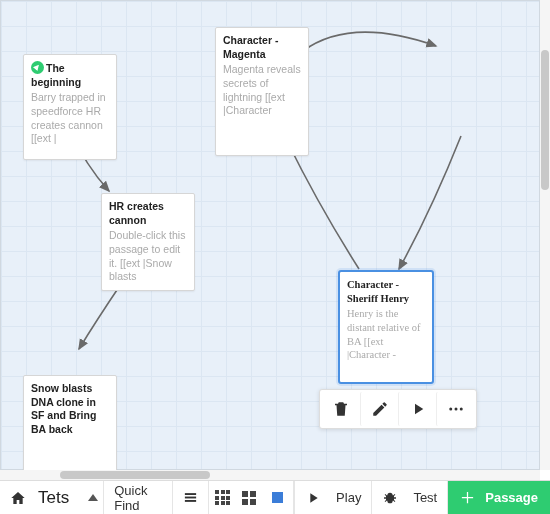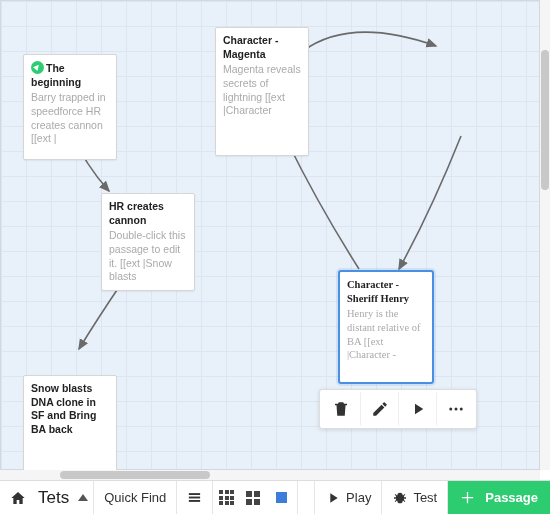--- a/index.html
+++ b/index.html
@@ -13,21 +13,21 @@
   .node-title { font-weight: 700; color: #222; }
   .node-body { color: #aaa; margin-top: 2px; word-wrap: break-word; }
   .start-icon { display: inline-block; width: 13px; height: 13px; background: #2ecc71; border-radius: 50%; position: relative; vertical-align: -2px; margin-right: 2px; }
   .start-icon::after { content: ""; position: absolute; top: 2.5px; left: 3px; width: 6px; height: 6px; background: #fff; clip-path: polygon(50% 0%, 100% 100%, 0% 100%); transform: rotate(40deg); }
   svg.arrows { position: absolute; top: 0; left: 0; width: 540px; height: 470px; pointer-events: none; }
   .ctx-toolbar { position: absolute; background: #fff; border: 1px solid #ddd; border-radius: 3px; box-shadow: 0 1px 4px rgba(0,0,0,0.12); display: flex; padding: 2px; }
   .ctx-btn { width: 38px; height: 34px; display: flex; align-items: center; justify-content: center; cursor: pointer; color: #333; border-radius: 2px; }
   .ctx-btn + .ctx-btn { border-left: 1px solid #eee; }
   .ctx-btn svg { width: 18px; height: 18px; fill: #333; }
   .bottombar { position: absolute; bottom: 0; left: 0; width: 550px; height: 34px; background: #fff; border-top: 1px solid #ddd; display: flex; align-items: stretch; font-size: 13px; }
-  .bb-item { display: flex; align-items: center; padding: 0 10px; border-right: 1px solid #e5e5e5; color: #333; cursor: pointer; gap: 5px; }
+  .bb-item { display: flex; align-items: center; padding: 0 10px; border-right: 1px solid #e5e5e5; color: #333; cursor: pointer; gap: 15px; }
   .bb-item.title { font-size: 17px; color: #222; padding: 0 5px 0 8px;}
   .bb-item.nobr { border-right: none; padding: 0 6px; }
   .bb-item svg { width: 16px; height: 16px; fill: #333; }
   .bb-item.iconset svg { width: 15px; height: 15px; }
   .bb-spacer { flex: 1; border-right: 1px solid #e5e5e5; }
   .passage-btn { background: #2ecc71; color: #fff; display: flex; align-items: center; padding: 0 12px; font-weight: 600; gap: 10px; cursor: pointer; }
   .passage-btn svg { width: 15px; height: 15px; fill: #fff; }
   .tri-up { width: 0; height: 0; border-left: 5px solid transparent; border-right: 5px solid transparent; border-bottom: 7px solid #555; display: inline-block; margin-left: 4px; vertical-align: 2px;}
   .grid3 { display: grid; grid-template-columns: 4px 4px 4px; grid-template-rows: 4px 4px 4px; gap: 1.5px; }
   .grid3 span { background: #444; }

